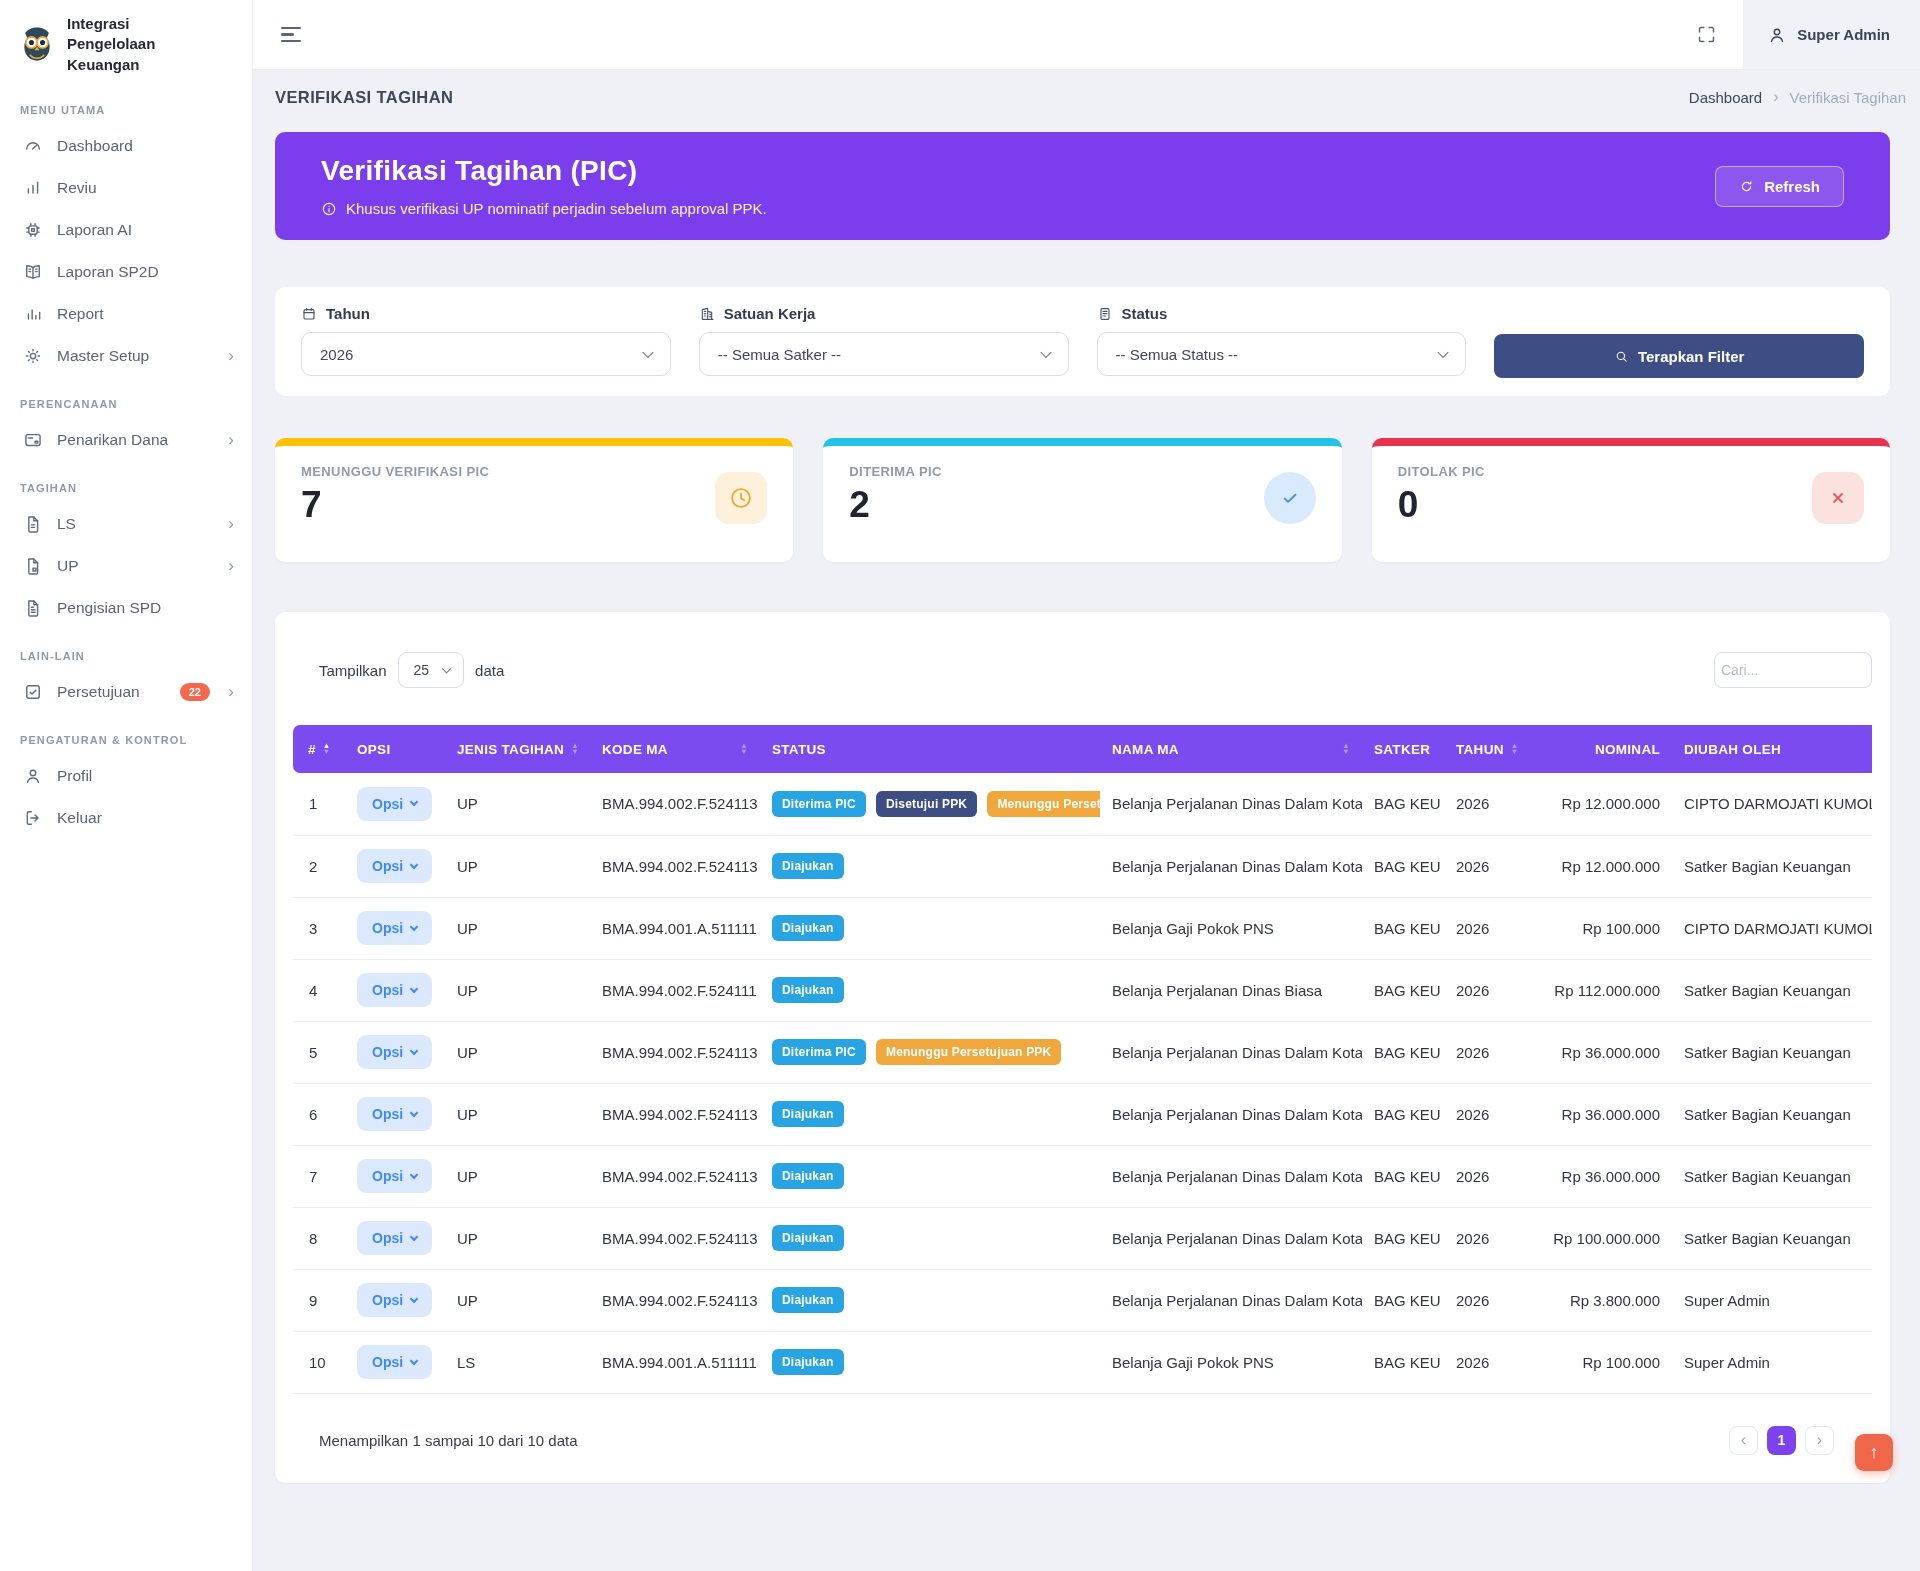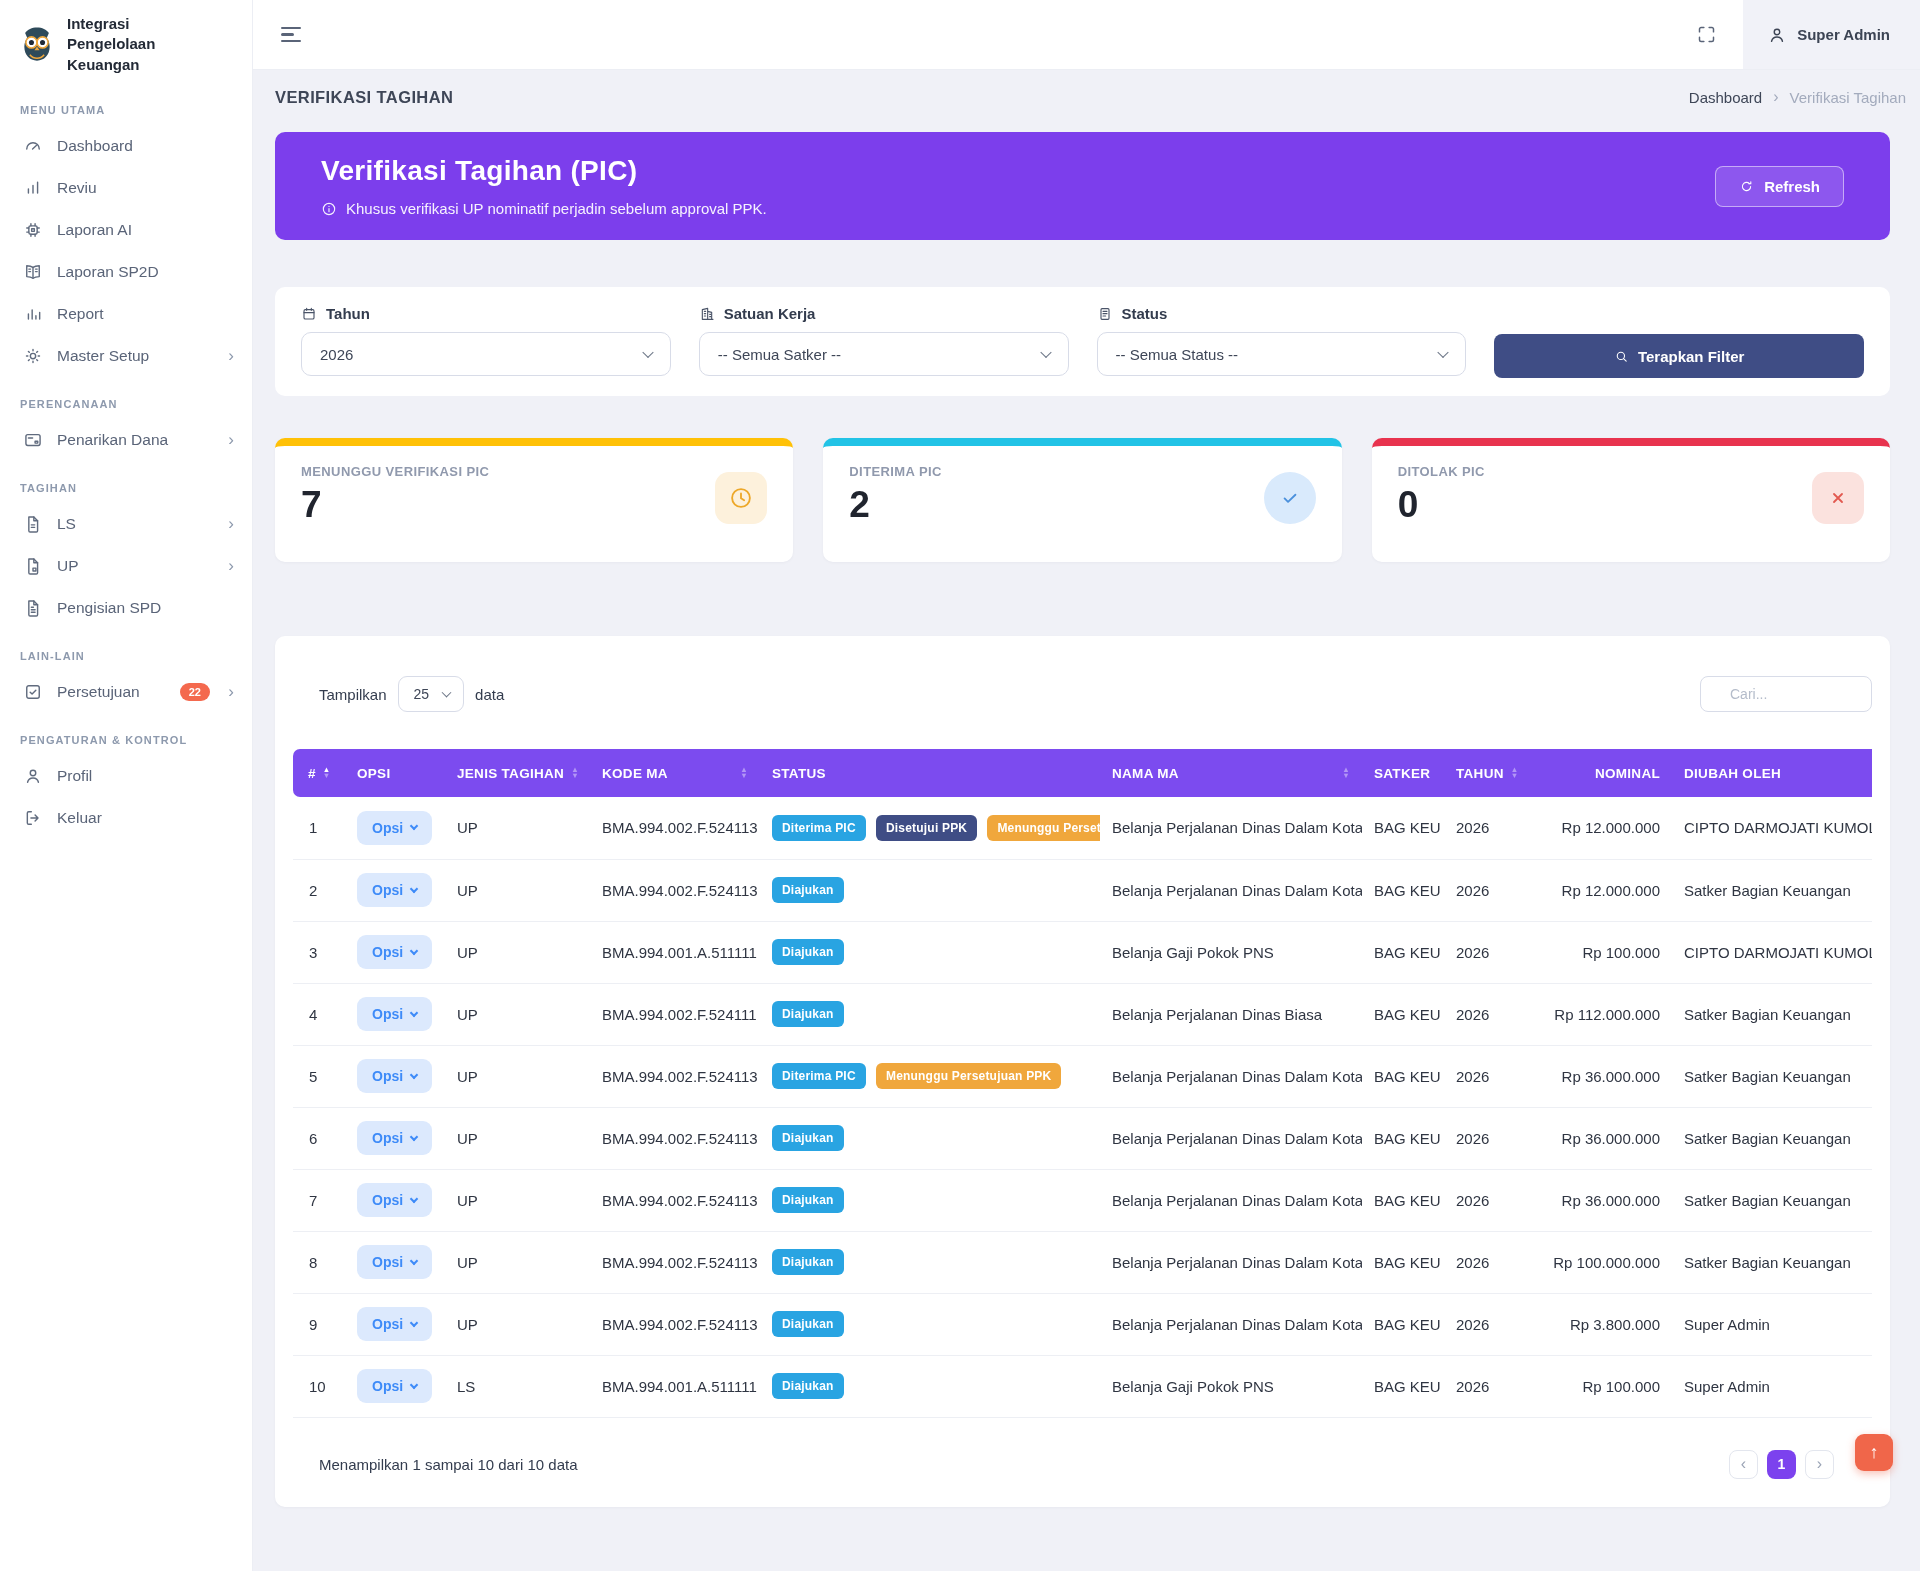--- a/index.html
+++ b/index.html
@@ -62,26 +62,26 @@
   .stat-card.red{border-top-color:#e8334e}
   .stat-label{font-size:13px;font-weight:bold;color:#9099ad;letter-spacing:.4px}
   .stat-value{font-size:37px;font-weight:bold;color:#20242e;margin-top:5px}
   .stat-chip{position:absolute;right:26px;top:26px;width:52px;height:52px;border-radius:14px;display:flex;align-items:center;justify-content:center}
   .stat-chip svg{width:26px;height:26px}
   .chip-clock{background:#fdf1dc;color:#eda829}
   .chip-check{background:#d9eafc;color:#4a90dc;border-radius:50%}
   .chip-x{background:#fbe2de;color:#e25950}
 
   
-  .table-card{background:#fff;border-radius:10px;margin-top:74px;padding:40px 18px 28px;margin-bottom:21px;box-shadow:0 1px 3px rgba(30,35,60,.04)}
+  .table-card{background:#fff;border-radius:10px;margin-top:50px;padding:40px 18px 28px;margin-bottom:21px;box-shadow:0 1px 3px rgba(30,35,60,.04)}
   .controls{display:flex;align-items:center;justify-content:space-between;padding-left:26px;margin-bottom:37px}
   .show-group{display:flex;align-items:center;gap:11px;font-size:15px;color:#333c4e}
   .mini-select{height:36px;border:1px solid #d8dce8;border-radius:9px;display:flex;align-items:center;padding:0 34px 0 15px;font-size:14px;color:#3e4657;position:relative;cursor:pointer}
   .mini-select .sel-chev{right:13px;width:7px;height:7px}
-  .search-input{width:172px;height:36px;border:1px solid #d8dce8;border-radius:8px;padding:0 29px;font-size:14px;color:#3e4657;font-family:inherit;outline:none}
+  .search-input{width:158px;height:36px;border:1px solid #d8dce8;border-radius:8px;padding:0 6px;font-size:14px;color:#3e4657;font-family:inherit;outline:none}
   .search-input::placeholder{color:#b4bcca}
 
   .table-wrap{overflow:hidden}
   table{border-collapse:collapse;width:1660px;table-layout:fixed}
   thead th{background:#7c4bef;color:#fff;font-size:13.5px;font-weight:bold;text-align:left;padding:0 12px;height:48px;white-space:nowrap;letter-spacing:.3px}
   thead th:first-child{border-top-left-radius:7px;border-bottom-left-radius:7px;padding-left:15px}
   .th-inner{display:flex;align-items:center;gap:7px}
   .th-inner.spread{justify-content:space-between}
   .th-inner.right{justify-content:flex-end}
   .sort{display:inline-flex;flex-direction:column;font-size:7.5px;line-height:6.5px;color:rgba(255,255,255,.42)}

